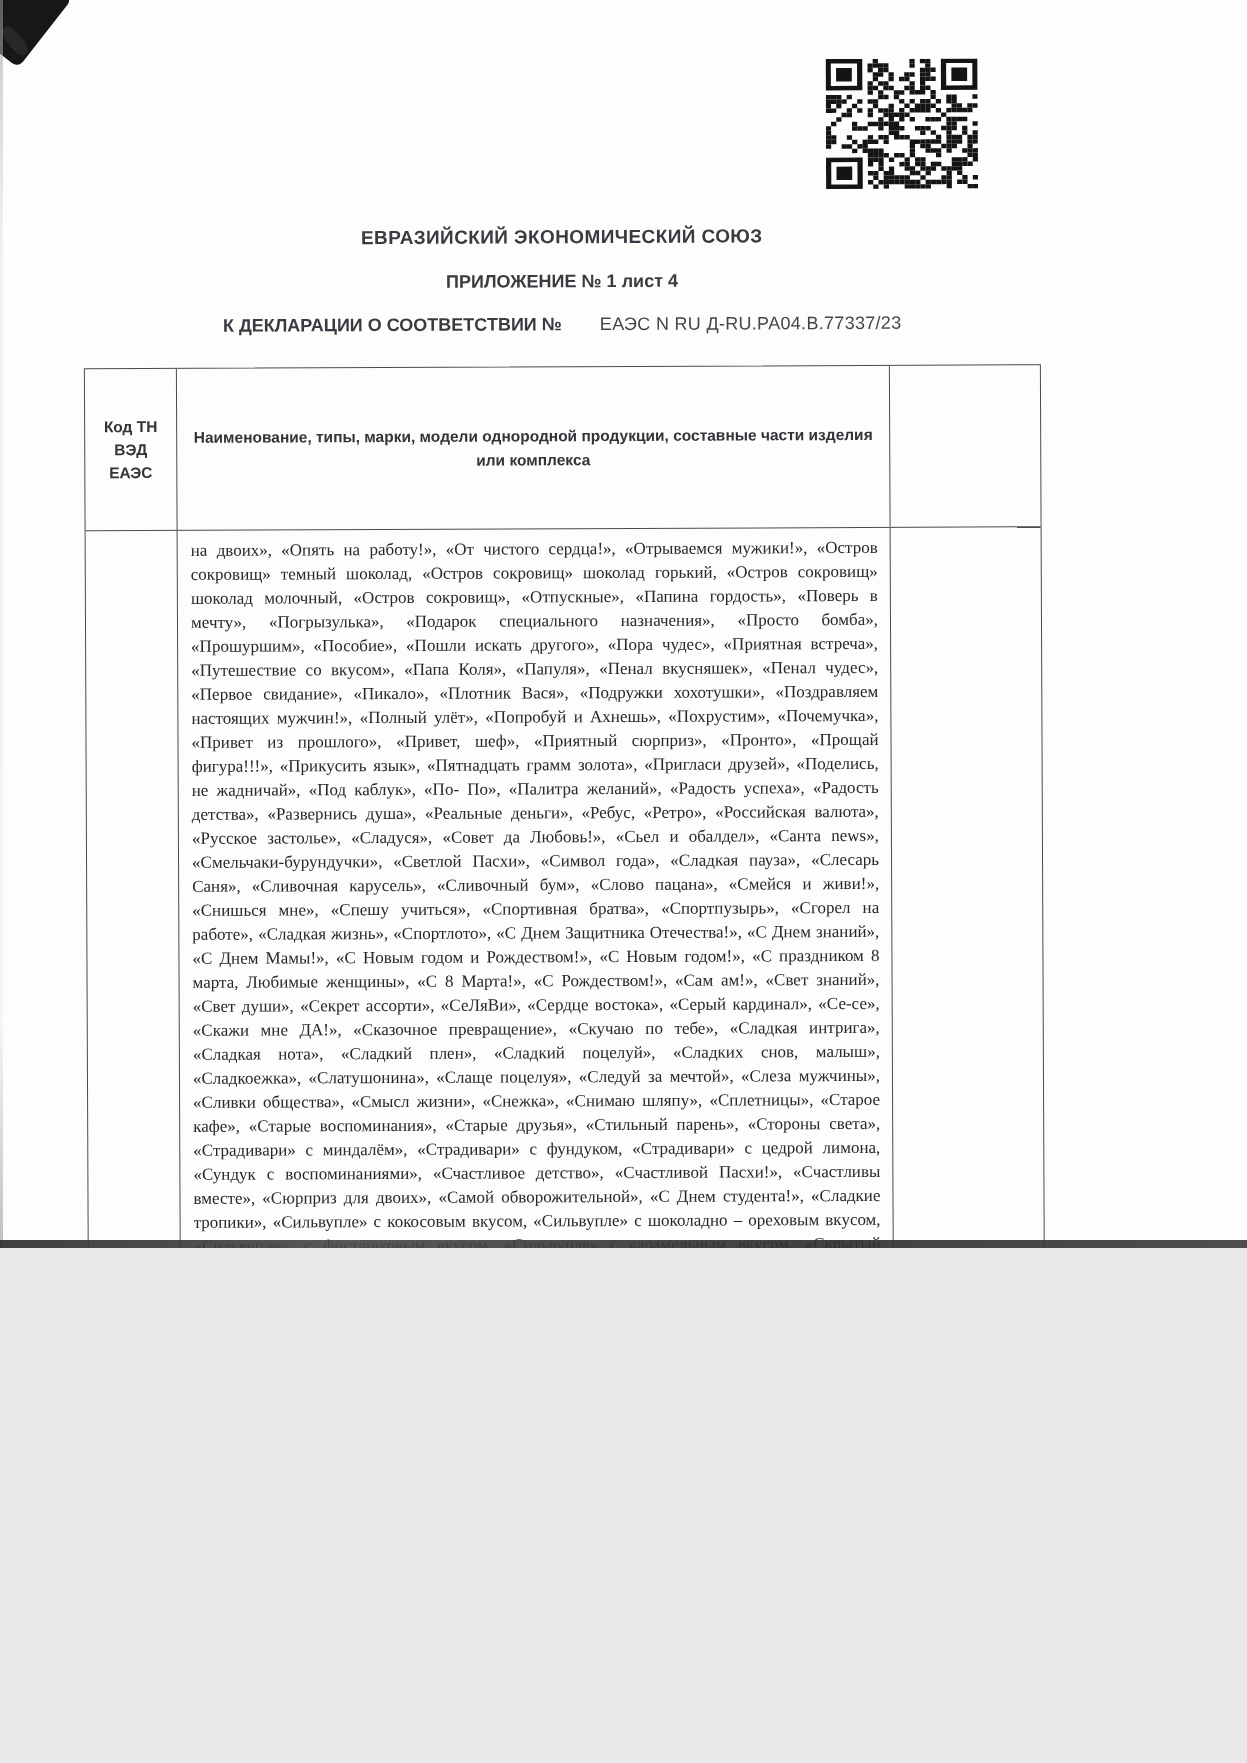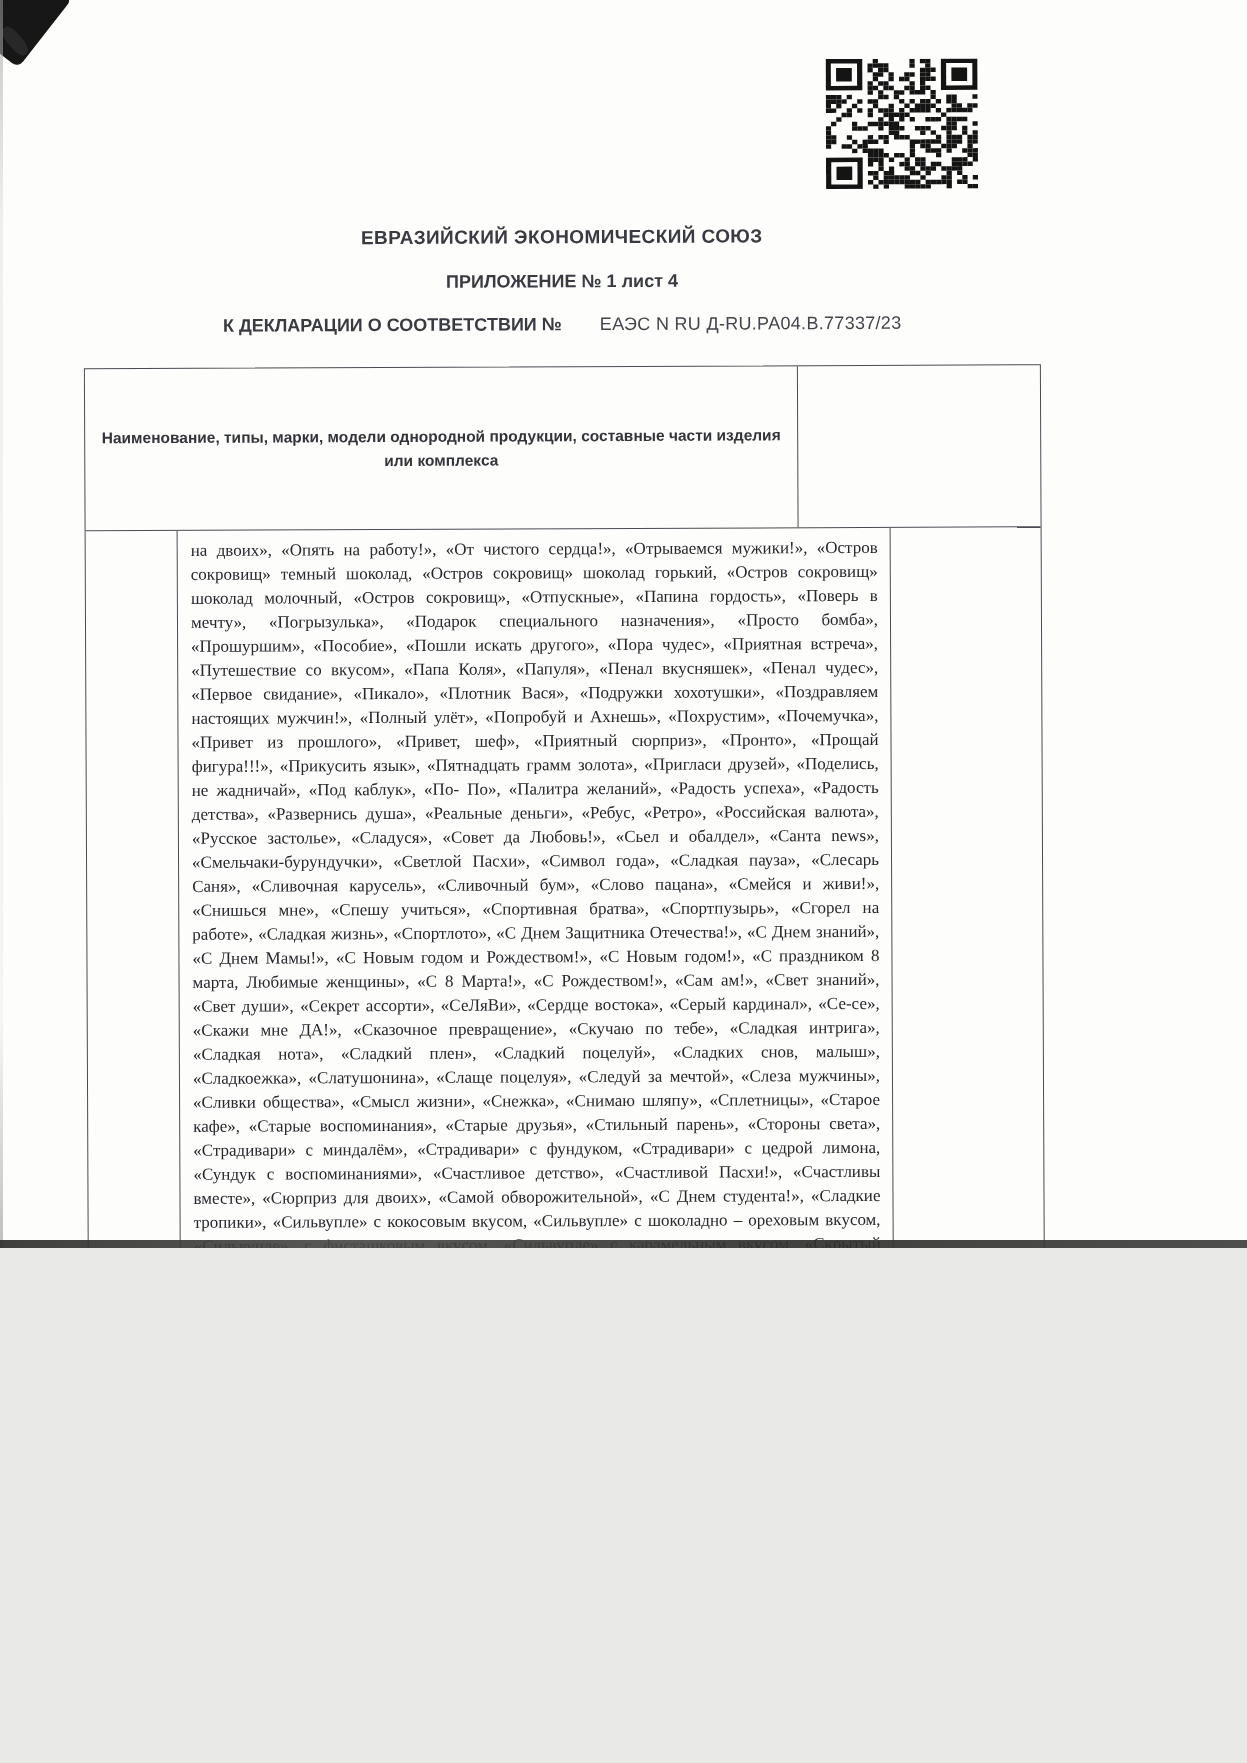--- a/index.html
+++ b/index.html
@@ -386,20 +386,21 @@
     </svg>
 
     <div class="hwrap title">ЕВРАЗИЙСКИЙ ЭКОНОМИЧЕСКИЙ СОЮЗ</div>
     <div class="hwrap subtitle">ПРИЛОЖЕНИЕ № 1 лист 4</div>
     <div class="hwrap decl">
       <span class="lbl">К ДЕКЛАРАЦИИ О СООТВЕТСТВИИ №</span><span class="num">ЕАЭС N RU Д-RU.РА04.В.77337/23</span>
     </div>
 
     <div class="tbl">
       <div class="trow trow-head">
+        <div class="cell c1 hcell">Код ТН ВЭД ЕАЭС</div>
         <div class="cell c2 hcell">Наименование, типы, марки, модели однородной продукции, составные части изделия или комплекса</div>
       </div>
       <div class="trow trow-body">
         <div class="cell c1"></div>
         <div class="c2 body-text">на двоих», «Опять на работу!», «От чистого сердца!», «Отрываемся мужики!», «Остров сокровищ» темный шоколад, «Остров сокровищ» шоколад горький, «Остров сокровищ» шоколад молочный, «Остров сокровищ», «Отпускные», «Папина гордость», «Поверь в мечту», «Погрызулька», «Подарок специального назначения», «Просто бомба», «Прошуршим», «Пособие», «Пошли искать другого», «Пора чудес», «Приятная встреча», «Путешествие со вкусом», «Папа Коля», «Папуля», «Пенал вкусняшек», «Пенал чудес», «Первое свидание», «Пикало», «Плотник Вася», «Подружки хохотушки», «Поздравляем настоящих мужчин!», «Полный улёт», «Попробуй и Ахнешь», «Похрустим», «Почемучка», «Привет из прошлого», «Привет, шеф», «Приятный сюрприз», «Пронто», «Прощай фигура!!!», «Прикусить язык», «Пятнадцать грамм золота», «Пригласи друзей», «Поделись, не жадничай», «Под каблук», «По- По», «Палитра желаний», «Радость успеха», «Радость детства», «Развернись душа», «Реальные деньги», «Ребус, «Ретро», «Российская валюта», «Русское застолье», «Сладуся», «Совет да Любовь!», «Сьел и обалдел», «Санта news», «Смельчаки-бурундучки», «Светлой Пасхи», «Символ года», «Сладкая пауза», «Слесарь Саня», «Сливочная карусель», «Сливочный бум», «Слово пацана», «Смейся и живи!», «Снишься мне», «Спешу учиться», «Спортивная братва», «Спортпузырь», «Сгорел на работе», «Сладкая жизнь», «Спортлото», «С Днем Защитника Отечества!», «С Днем знаний», «С Днем Мамы!», «С Новым годом и Рождеством!», «С Новым годом!», «С праздником 8 марта, Любимые женщины», «С 8 Марта!», «С Рождеством!», «Сам ам!», «Свет знаний», «Свет души», «Секрет ассорти», «СеЛяВи», «Сердце востока», «Серый кардинал», «Се-се», «Скажи мне ДА!», «Сказочное превращение», «Скучаю по тебе», «Сладкая интрига», «Сладкая нота», «Сладкий плен», «Сладкий поцелуй», «Сладких снов, малыш», «Сладкоежка», «Слатушонина», «Слаще поцелуя», «Следуй за мечтой», «Слеза мужчины», «Сливки общества», «Смысл жизни», «Снежка», «Снимаю шляпу», «Сплетницы», «Старое кафе», «Старые воспоминания», «Старые друзья», «Стильный парень», «Стороны света», «Страдивари» с миндалём», «Страдивари» с фундуком, «Страдивари» с цедрой лимона, «Сундук с воспоминаниями», «Счастливое детство», «Счастливой Пасхи!», «Счастливы вместе», «Сюрприз для двоих», «Самой обворожительной», «С Днем студента!», «Сладкие тропики», «Сильвупле» с кокосовым вкусом, «Сильвупле» с шоколадно – ореховым вкусом, «Сильвупле», с фисташковым вкусом, «Сильвупле» с карамельным вкусом, «Скрытый смысл», «Стать богатым», «Стать богатым» молочный шоколад, «Стать богатым» темный шоколад, «Страстный перекус», «Снеговик», «Снегурочка», «Тает лёд», «Танцы шманцы», «Твой</div>
         <div class="cell c3"></div>
       </div>
     </div>
 
     <div class="applicant-label">Заявитель</div>

